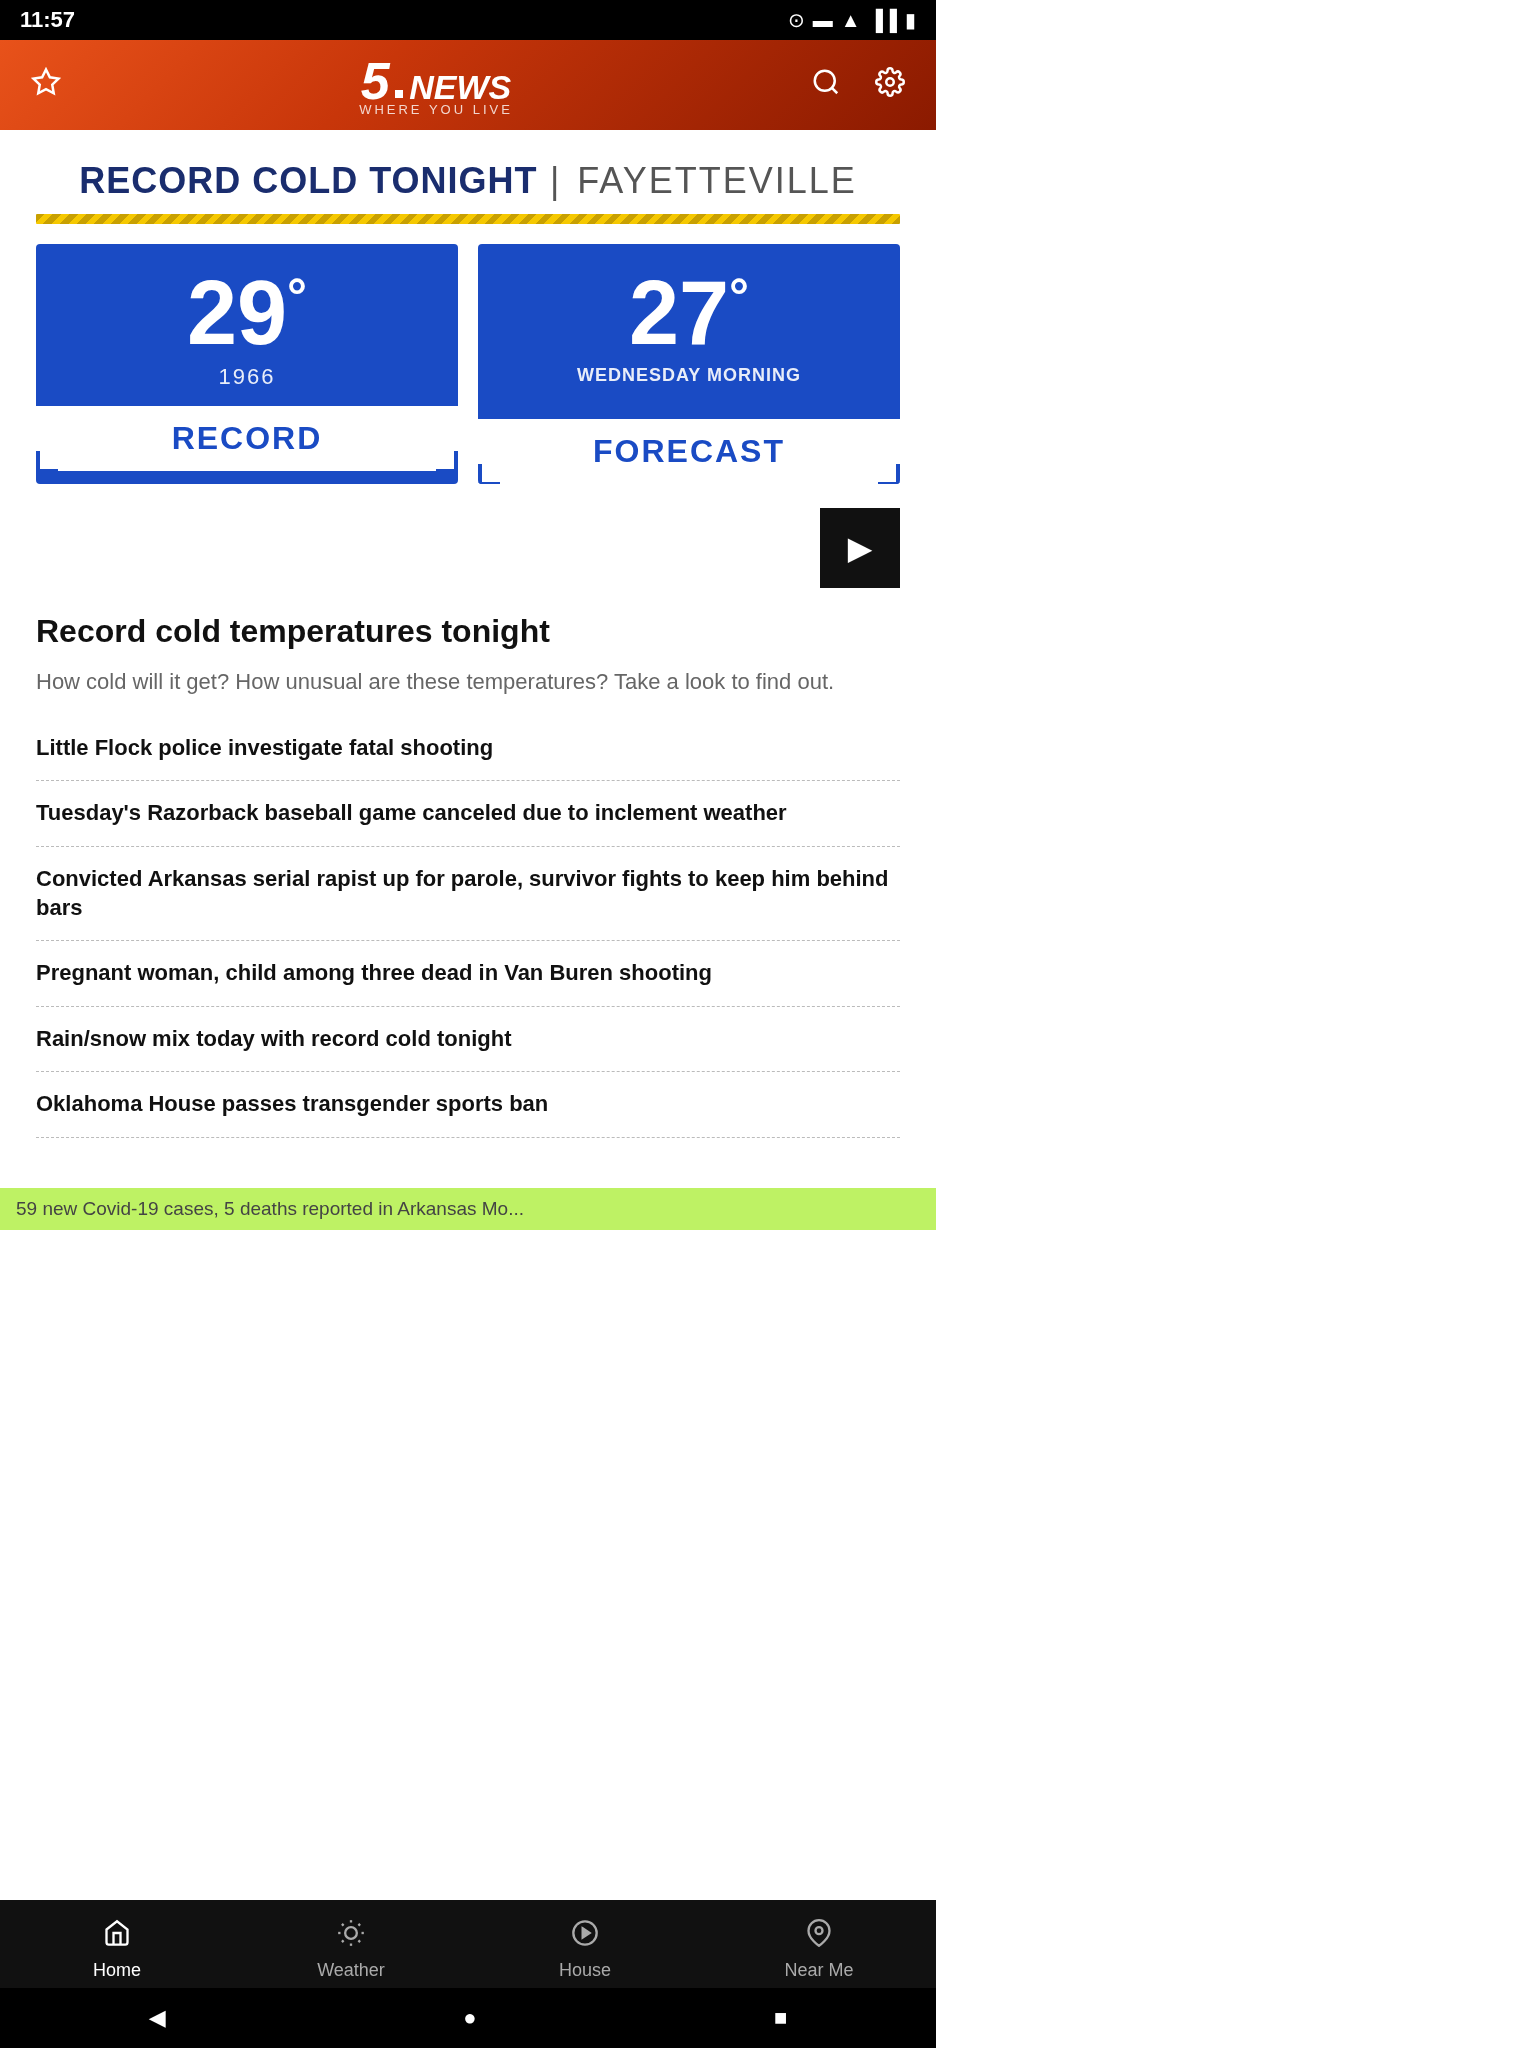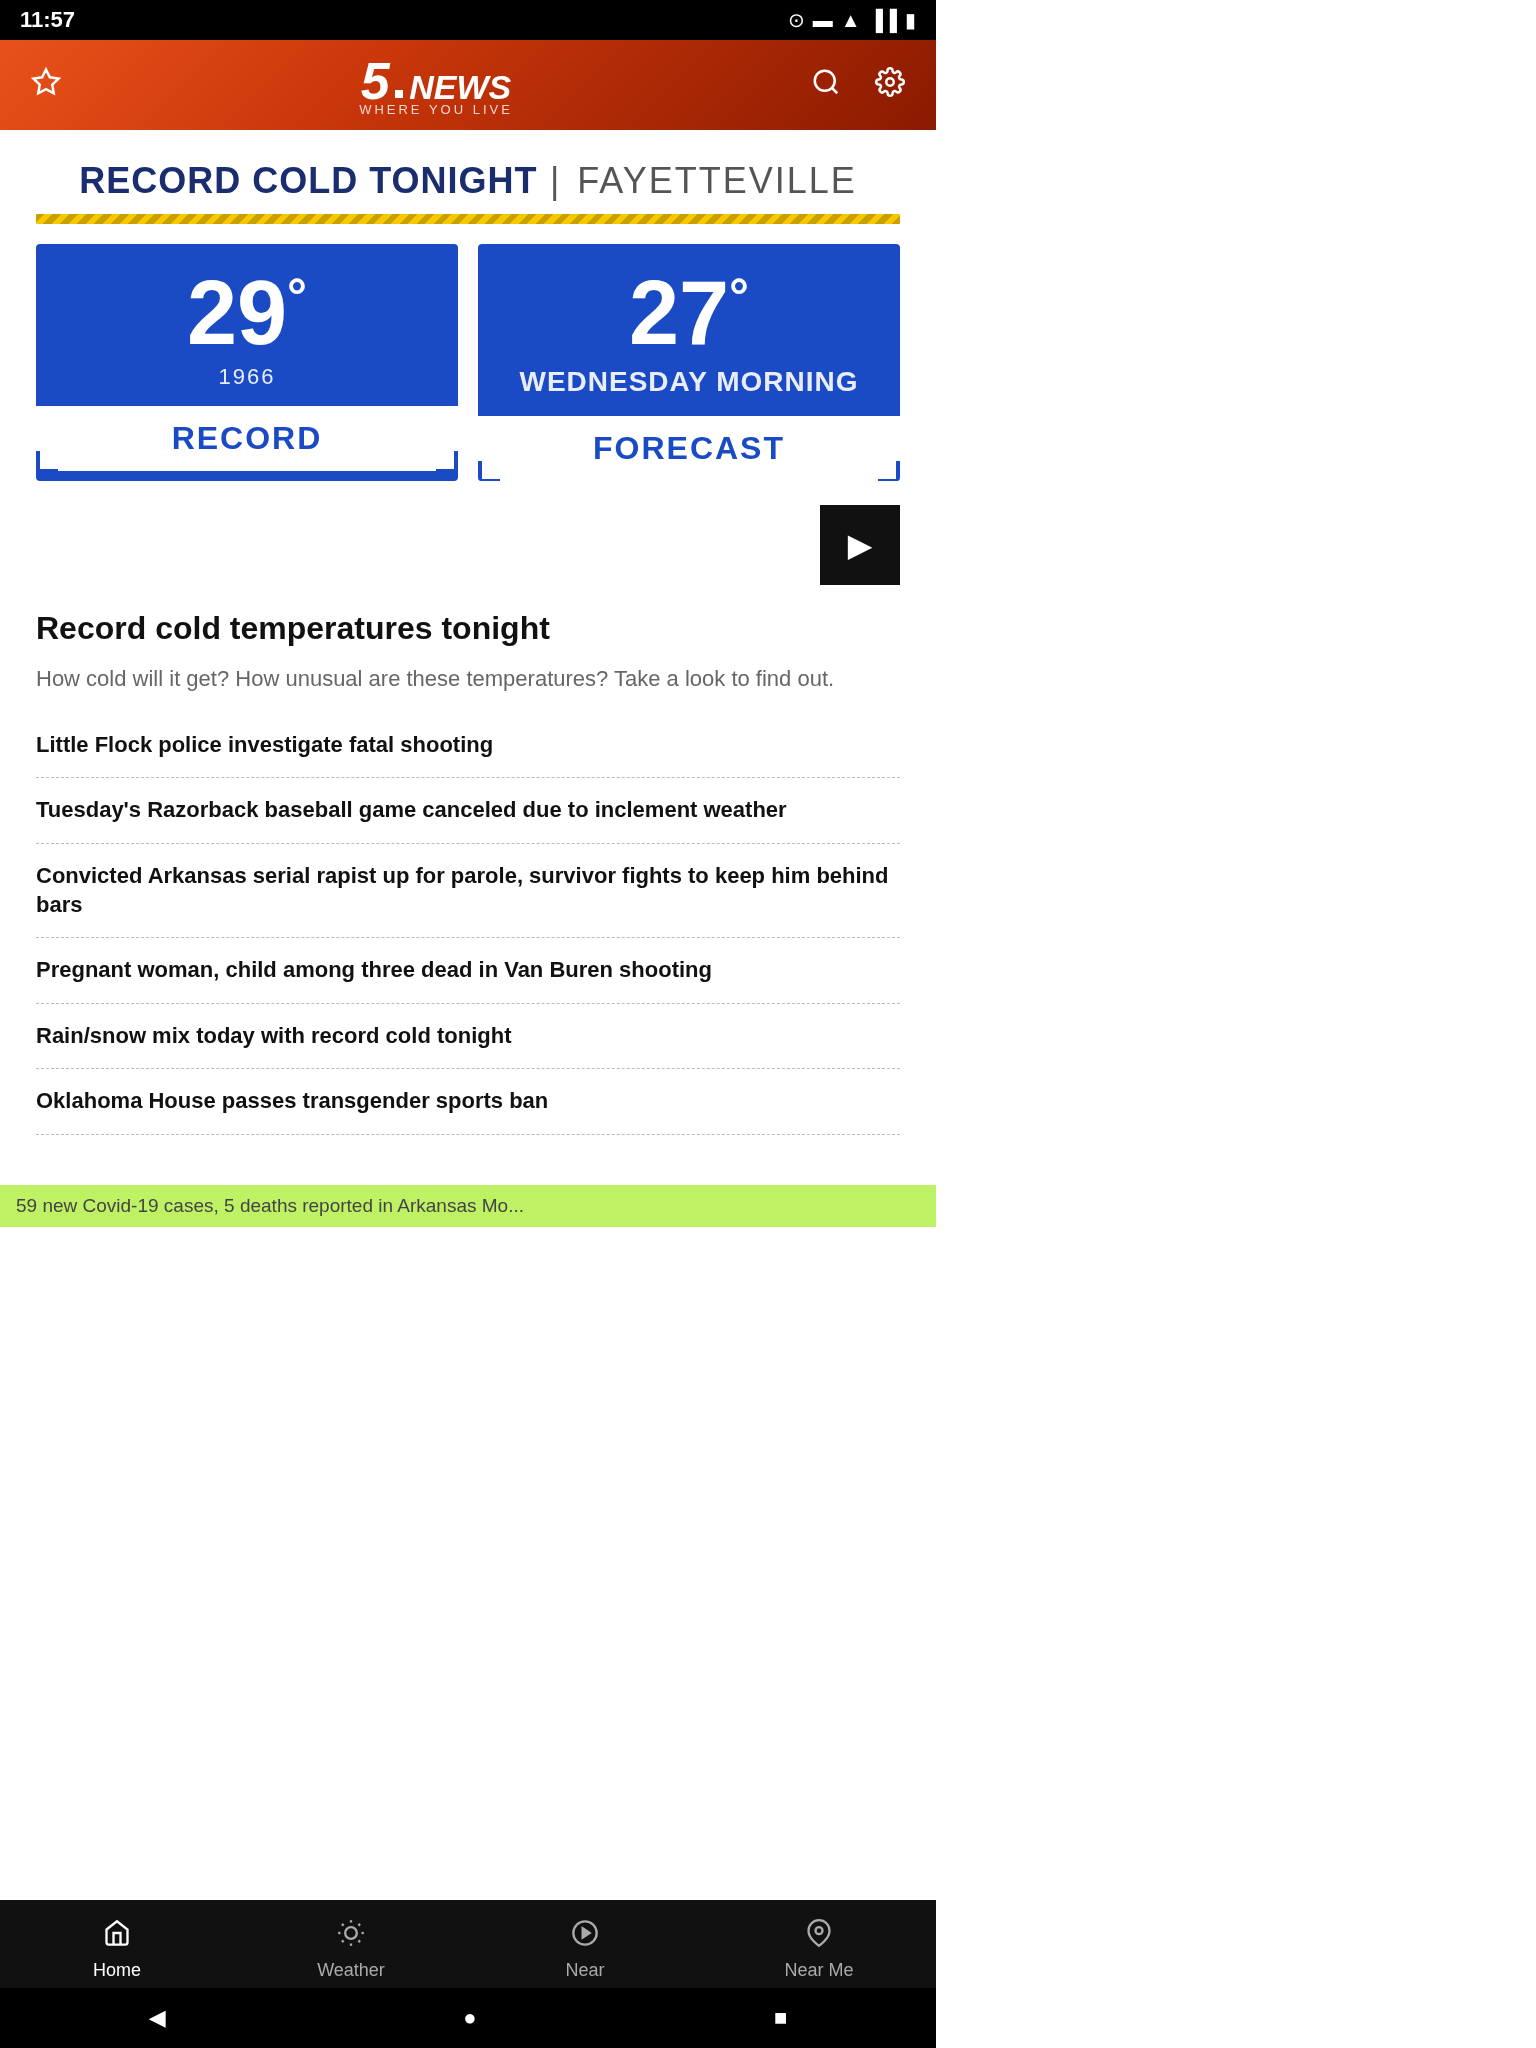--- a/index.html
+++ b/index.html
@@ -114,23 +114,23 @@
       margin-bottom: 6px;
     }
     .card-year {
       font-size: 22px;
       text-align: center;
       margin-bottom: 16px;
       color: rgba(255,255,255,0.9);
       letter-spacing: 2px;
     }
     .card-sub {
-      font-size: 28px;
+      font-size: 18px;
       text-align: center;
-      margin-bottom: 16px;
+      margin-bottom: 32px;
       color: rgba(255,255,255,0.9);
       letter-spacing: 1px;
       font-weight: bold;
       line-height: 1.3;
     }
     .card-label-box {
       background: #fff;
       margin: 0 -20px;
       padding: 14px 20px;
       display: flex;
@@ -402,21 +402,21 @@
           <line x1="4.22" y1="19.78" x2="5.64" y2="18.36"></line>
           <line x1="18.36" y1="5.64" x2="19.78" y2="4.22"></line>
         </svg></span>
       <span class="nav-label">Weather</span>
     </div>
     <div class="nav-item">
       <span class="nav-icon"><svg width="28" height="28" viewBox="0 0 24 24" fill="none" stroke="currentColor" stroke-width="2">
           <circle cx="12" cy="12" r="10"></circle>
           <polygon points="10,8 16,12 10,16" fill="currentColor"></polygon>
         </svg></span>
-      <span class="nav-label">Near</span>
+      <span class="nav-label">House</span>
     </div>
     <div class="nav-item">
       <span class="nav-icon"><svg width="28" height="28" viewBox="0 0 24 24" fill="none" stroke="currentColor" stroke-width="2">
           <path d="M21 10c0 7-9 13-9 13s-9-6-9-13a9 9 0 0 1 18 0z"></path>
           <circle cx="12" cy="10" r="3"></circle>
         </svg></span>
       <span class="nav-label">Near Me</span>
     </div>
   </div>
 

